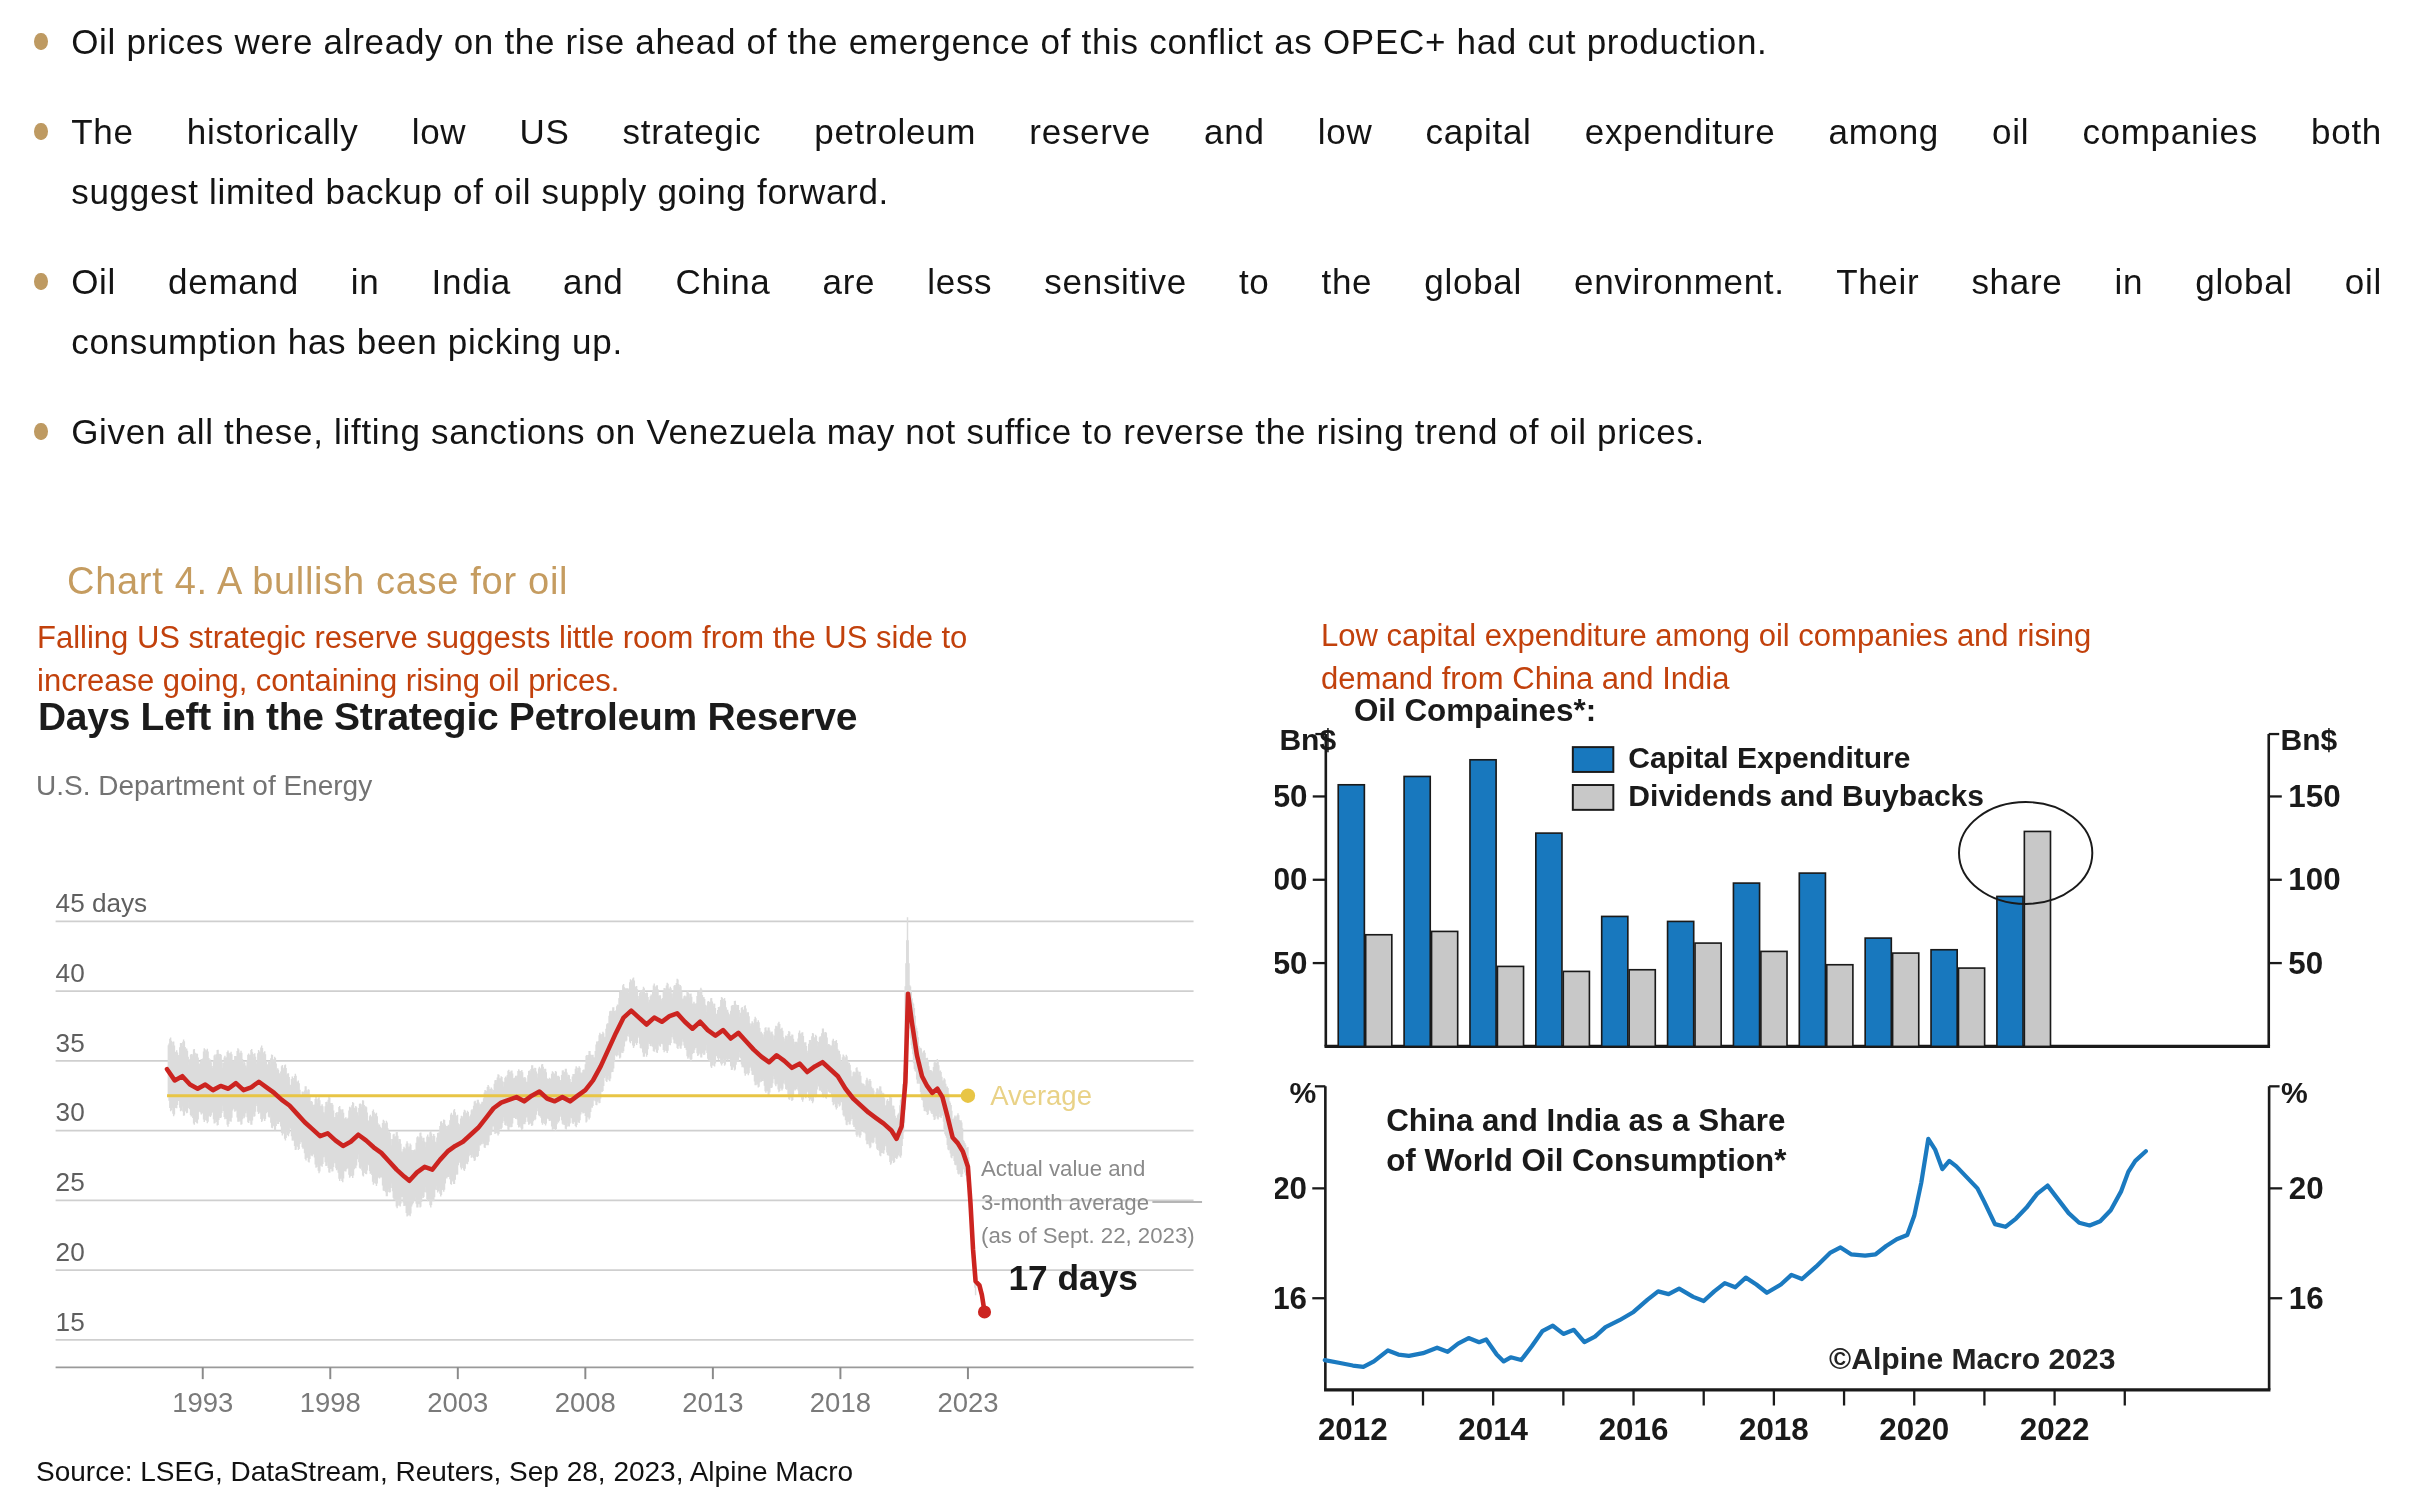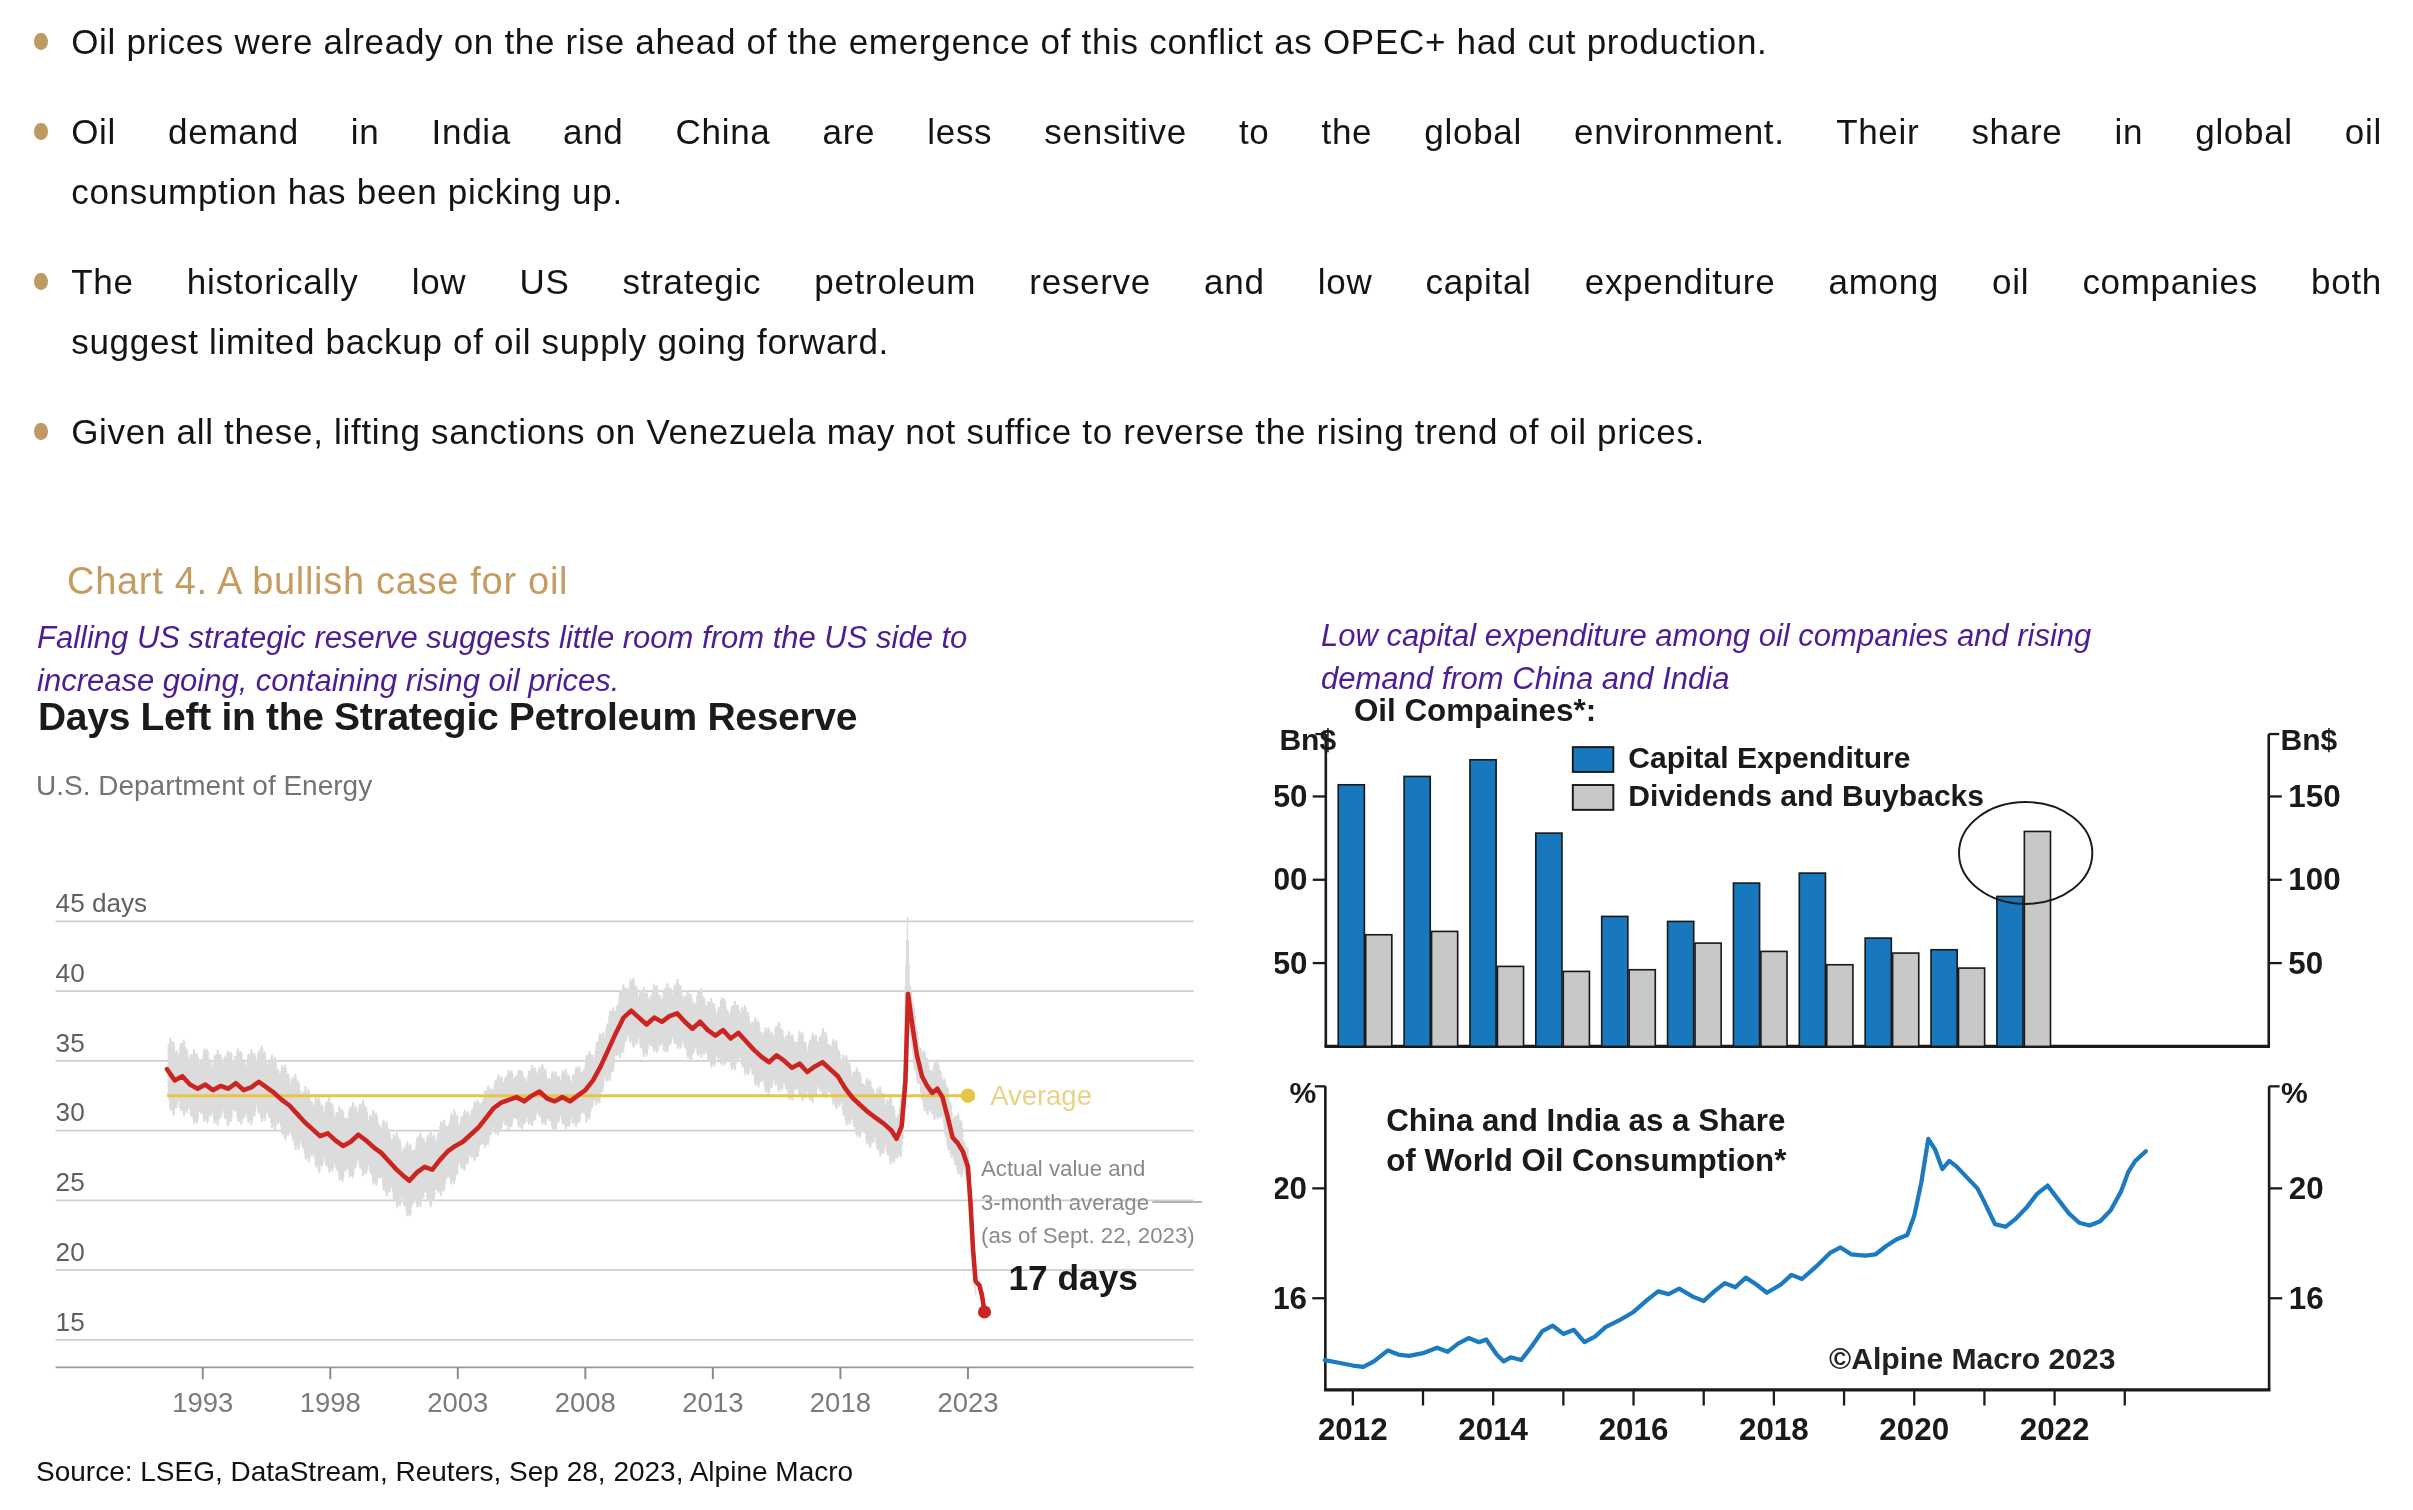--- a/index.html
+++ b/index.html
@@ -5,21 +5,21 @@
   html,body{margin:0;padding:0;}
   body{width:2413px;height:1510px;position:relative;overflow:hidden;background:#ffffff;
        font-family:"Liberation Sans", sans-serif;color:#161616;}
   .bullets{position:absolute;top:11.8px;left:34px;right:31px;}
   .bullet{display:flex;}
   .bullet+.bullet{margin-top:30px;}
   .bullet-dot{flex:none;width:13.7px;height:17.7px;border-radius:50%;background:#BE9A62;margin:21px 23.5px 0 0;}
   .bullet-text{flex:1;font-size:35px;line-height:60px;color:#141414;letter-spacing:0.7px;}
   .bullet-text .jl{text-align:justify;text-align-last:justify;}
   #section-title{position:absolute;top:560px;left:36px;font-size:38px;color:#C59C60;letter-spacing:0.7px;margin-left:31px;}
-  .subtitle{position:absolute;font-size:31px;line-height:43px;font-style:italic;color:#4c1d95;}
+  .subtitle{position:absolute;font-size:31px;line-height:43px;color:#c2410c;}
   #left-subtitle{top:616px;left:37px;}
   #right-subtitle{top:614px;left:1321px;}
   #left-chart-title{position:absolute;top:695px;left:38px;font-size:39px;font-weight:bold;
        letter-spacing:-0.3px;color:#1b1b1b;}
   #left-chart-source{position:absolute;top:770px;left:36px;font-size:28px;color:#737373;}
   #footer-source{position:absolute;top:1456px;left:36px;font-size:28px;color:#111;}
   svg{position:absolute;}
   #spr-svg{top:818px;left:0;}
   #bars-svg{top:687px;left:1275px;}
   #share-svg{top:1073px;left:1275px;}
@@ -31,29 +31,29 @@
 
 <div class="bullet">
       <span class="bullet-dot" style="background: rgb(190, 154, 98);"></span>
       <div class="bullet-text">
         <div>Oil prices were already on the rise ahead of the emergence of this conflict as OPEC+ had cut production.</div>
       </div>
     </div>
     <div class="bullet">
       <span class="bullet-dot" style="background: rgb(190, 154, 98);"></span>
       <div class="bullet-text">
+        <div class="jl">The historically low US strategic petroleum reserve and low capital expenditure among oil companies both</div>
+        <div>suggest limited backup of oil supply going forward.</div>
+      </div>
+    </div>
+    <div class="bullet">
+      <span class="bullet-dot" style="background: rgb(190, 154, 98);"></span>
+      <div class="bullet-text">
         <div class="jl">Oil demand in India and China are less sensitive to the global environment. Their share in global oil</div>
         <div>consumption has been picking up.</div>
-      </div>
-    </div>
-    <div class="bullet">
-      <span class="bullet-dot" style="background: rgb(190, 154, 98);"></span>
-      <div class="bullet-text">
-        <div class="jl">The historically low US strategic petroleum reserve and low capital expenditure among oil companies both</div>
-        <div>suggest limited backup of oil supply going forward.</div>
       </div>
     </div>
     <div class="bullet">
       <span class="bullet-dot" style="background: rgb(190, 154, 98);"></span>
       <div class="bullet-text">
         <div>Given all these, lifting sanctions on Venezuela may not suffice to reverse the rising trend of oil prices.</div>
       </div>
     </div>
   </div>
 

